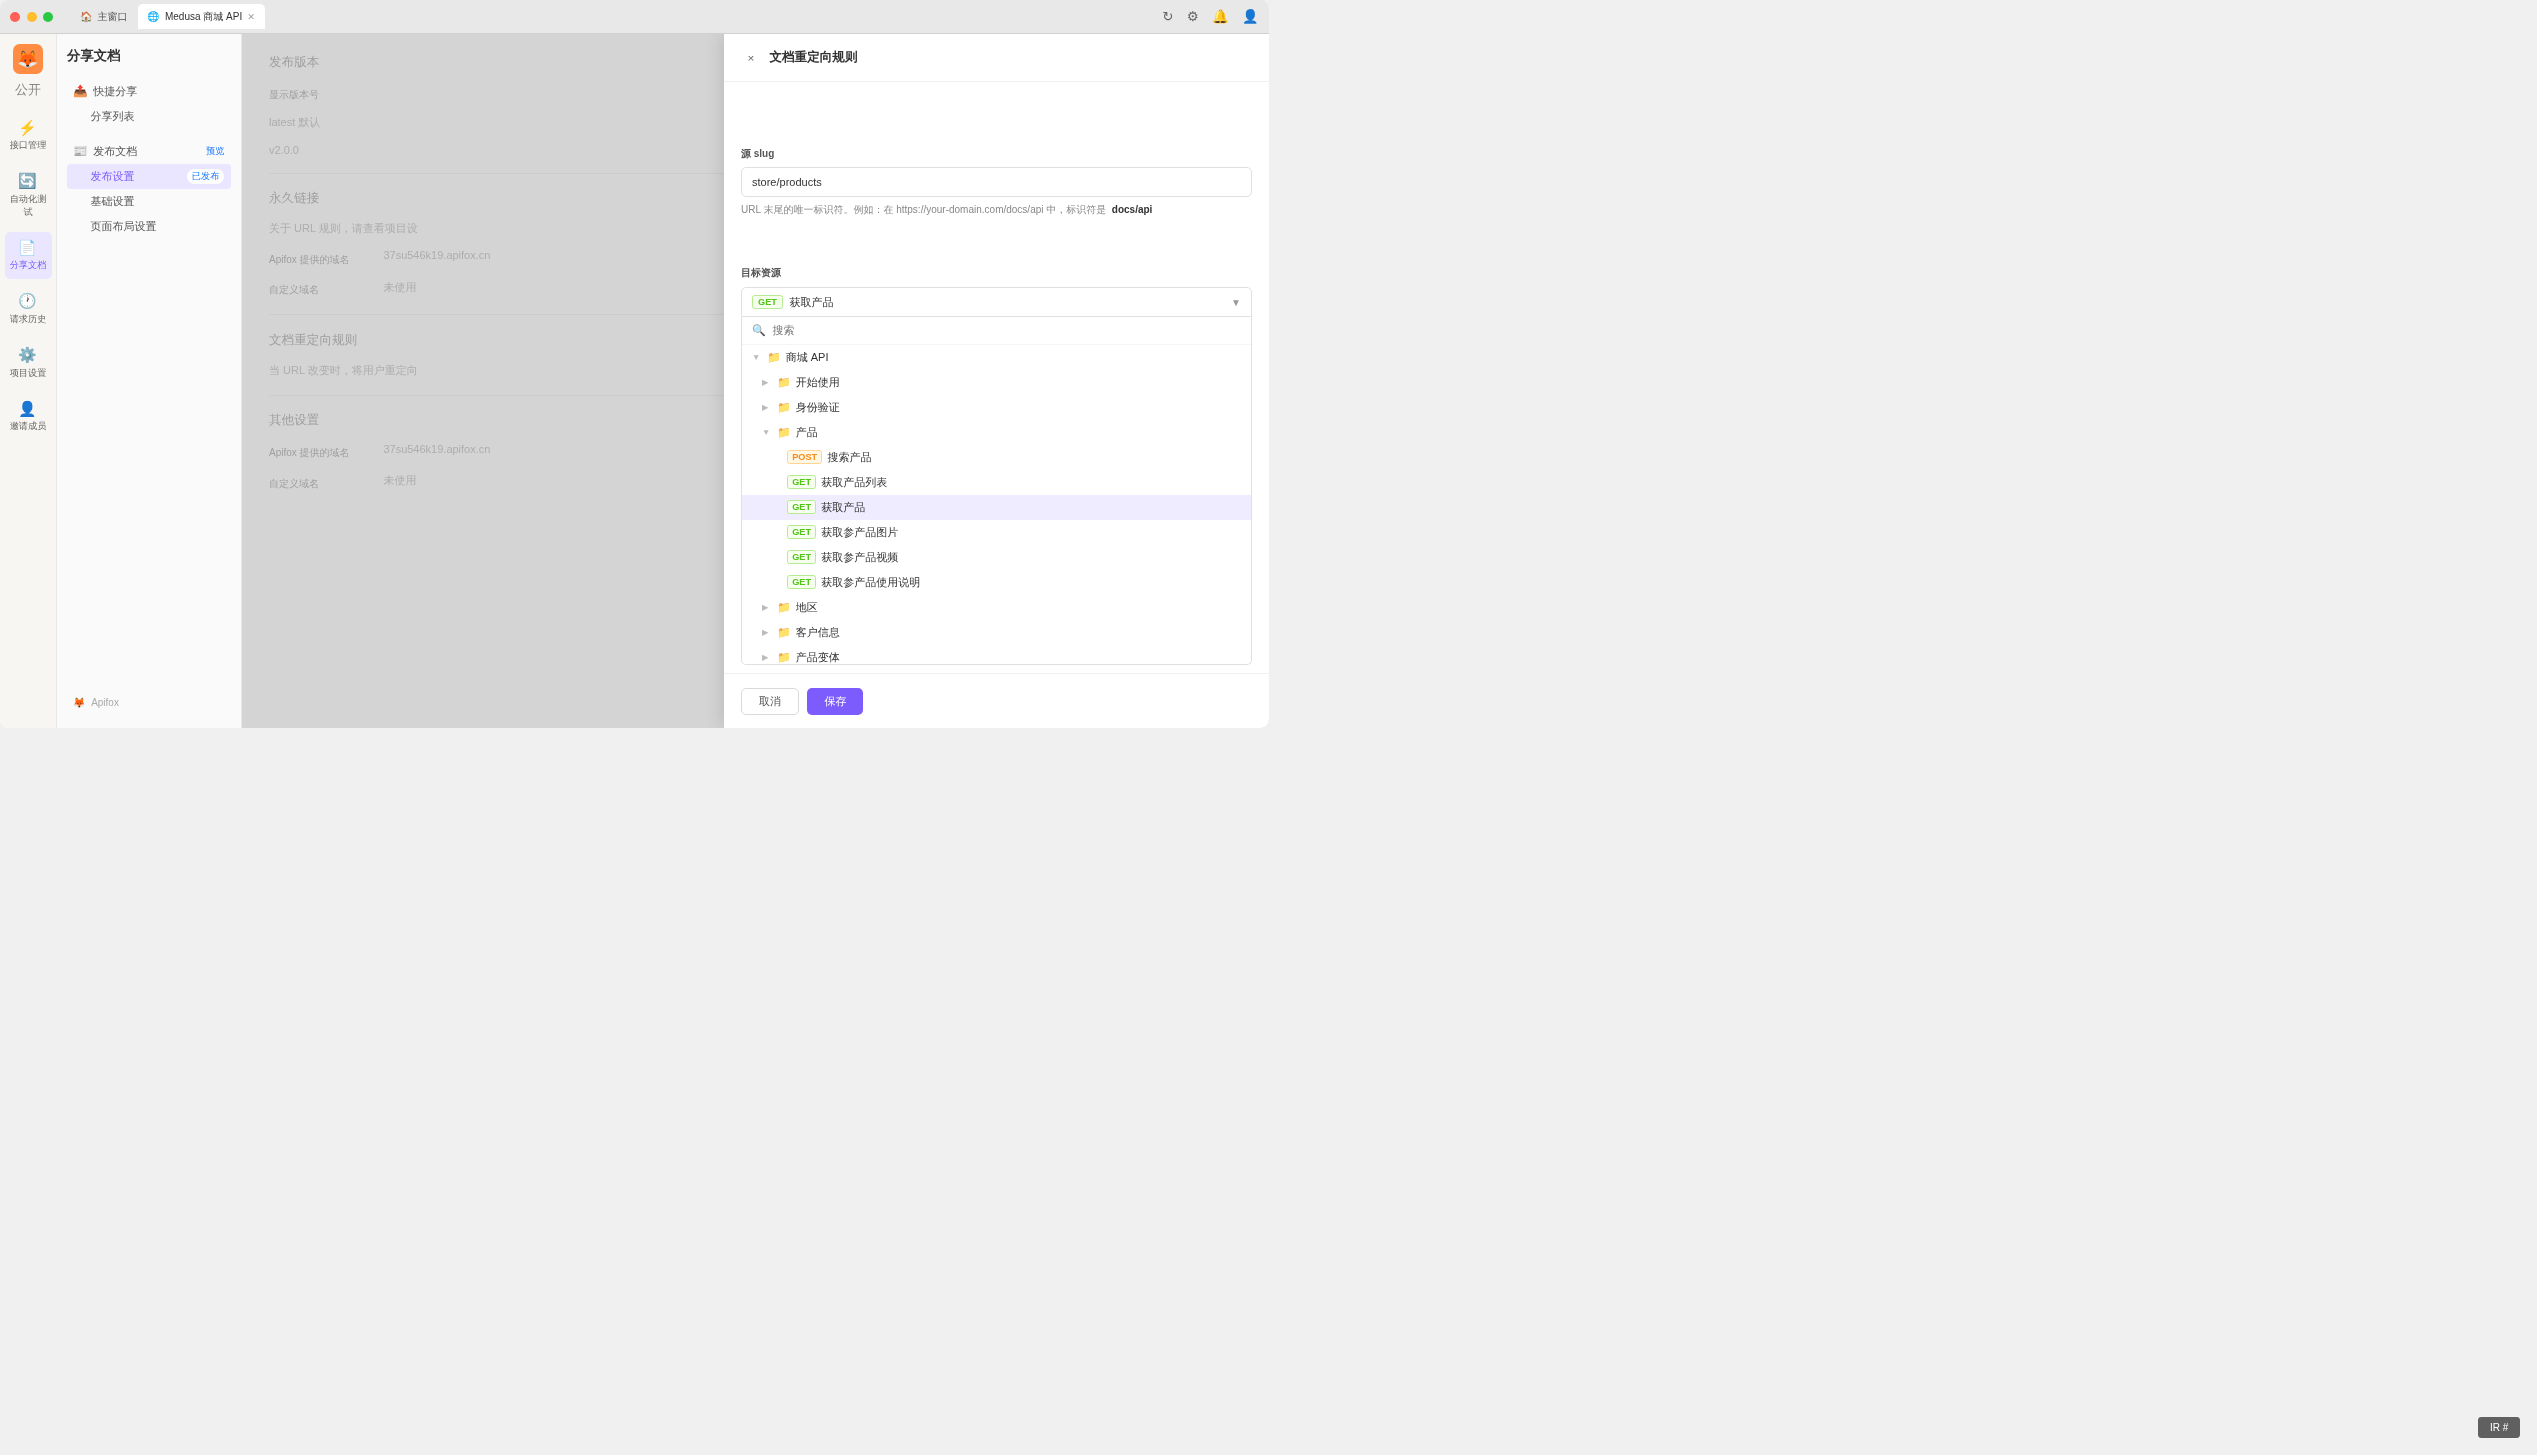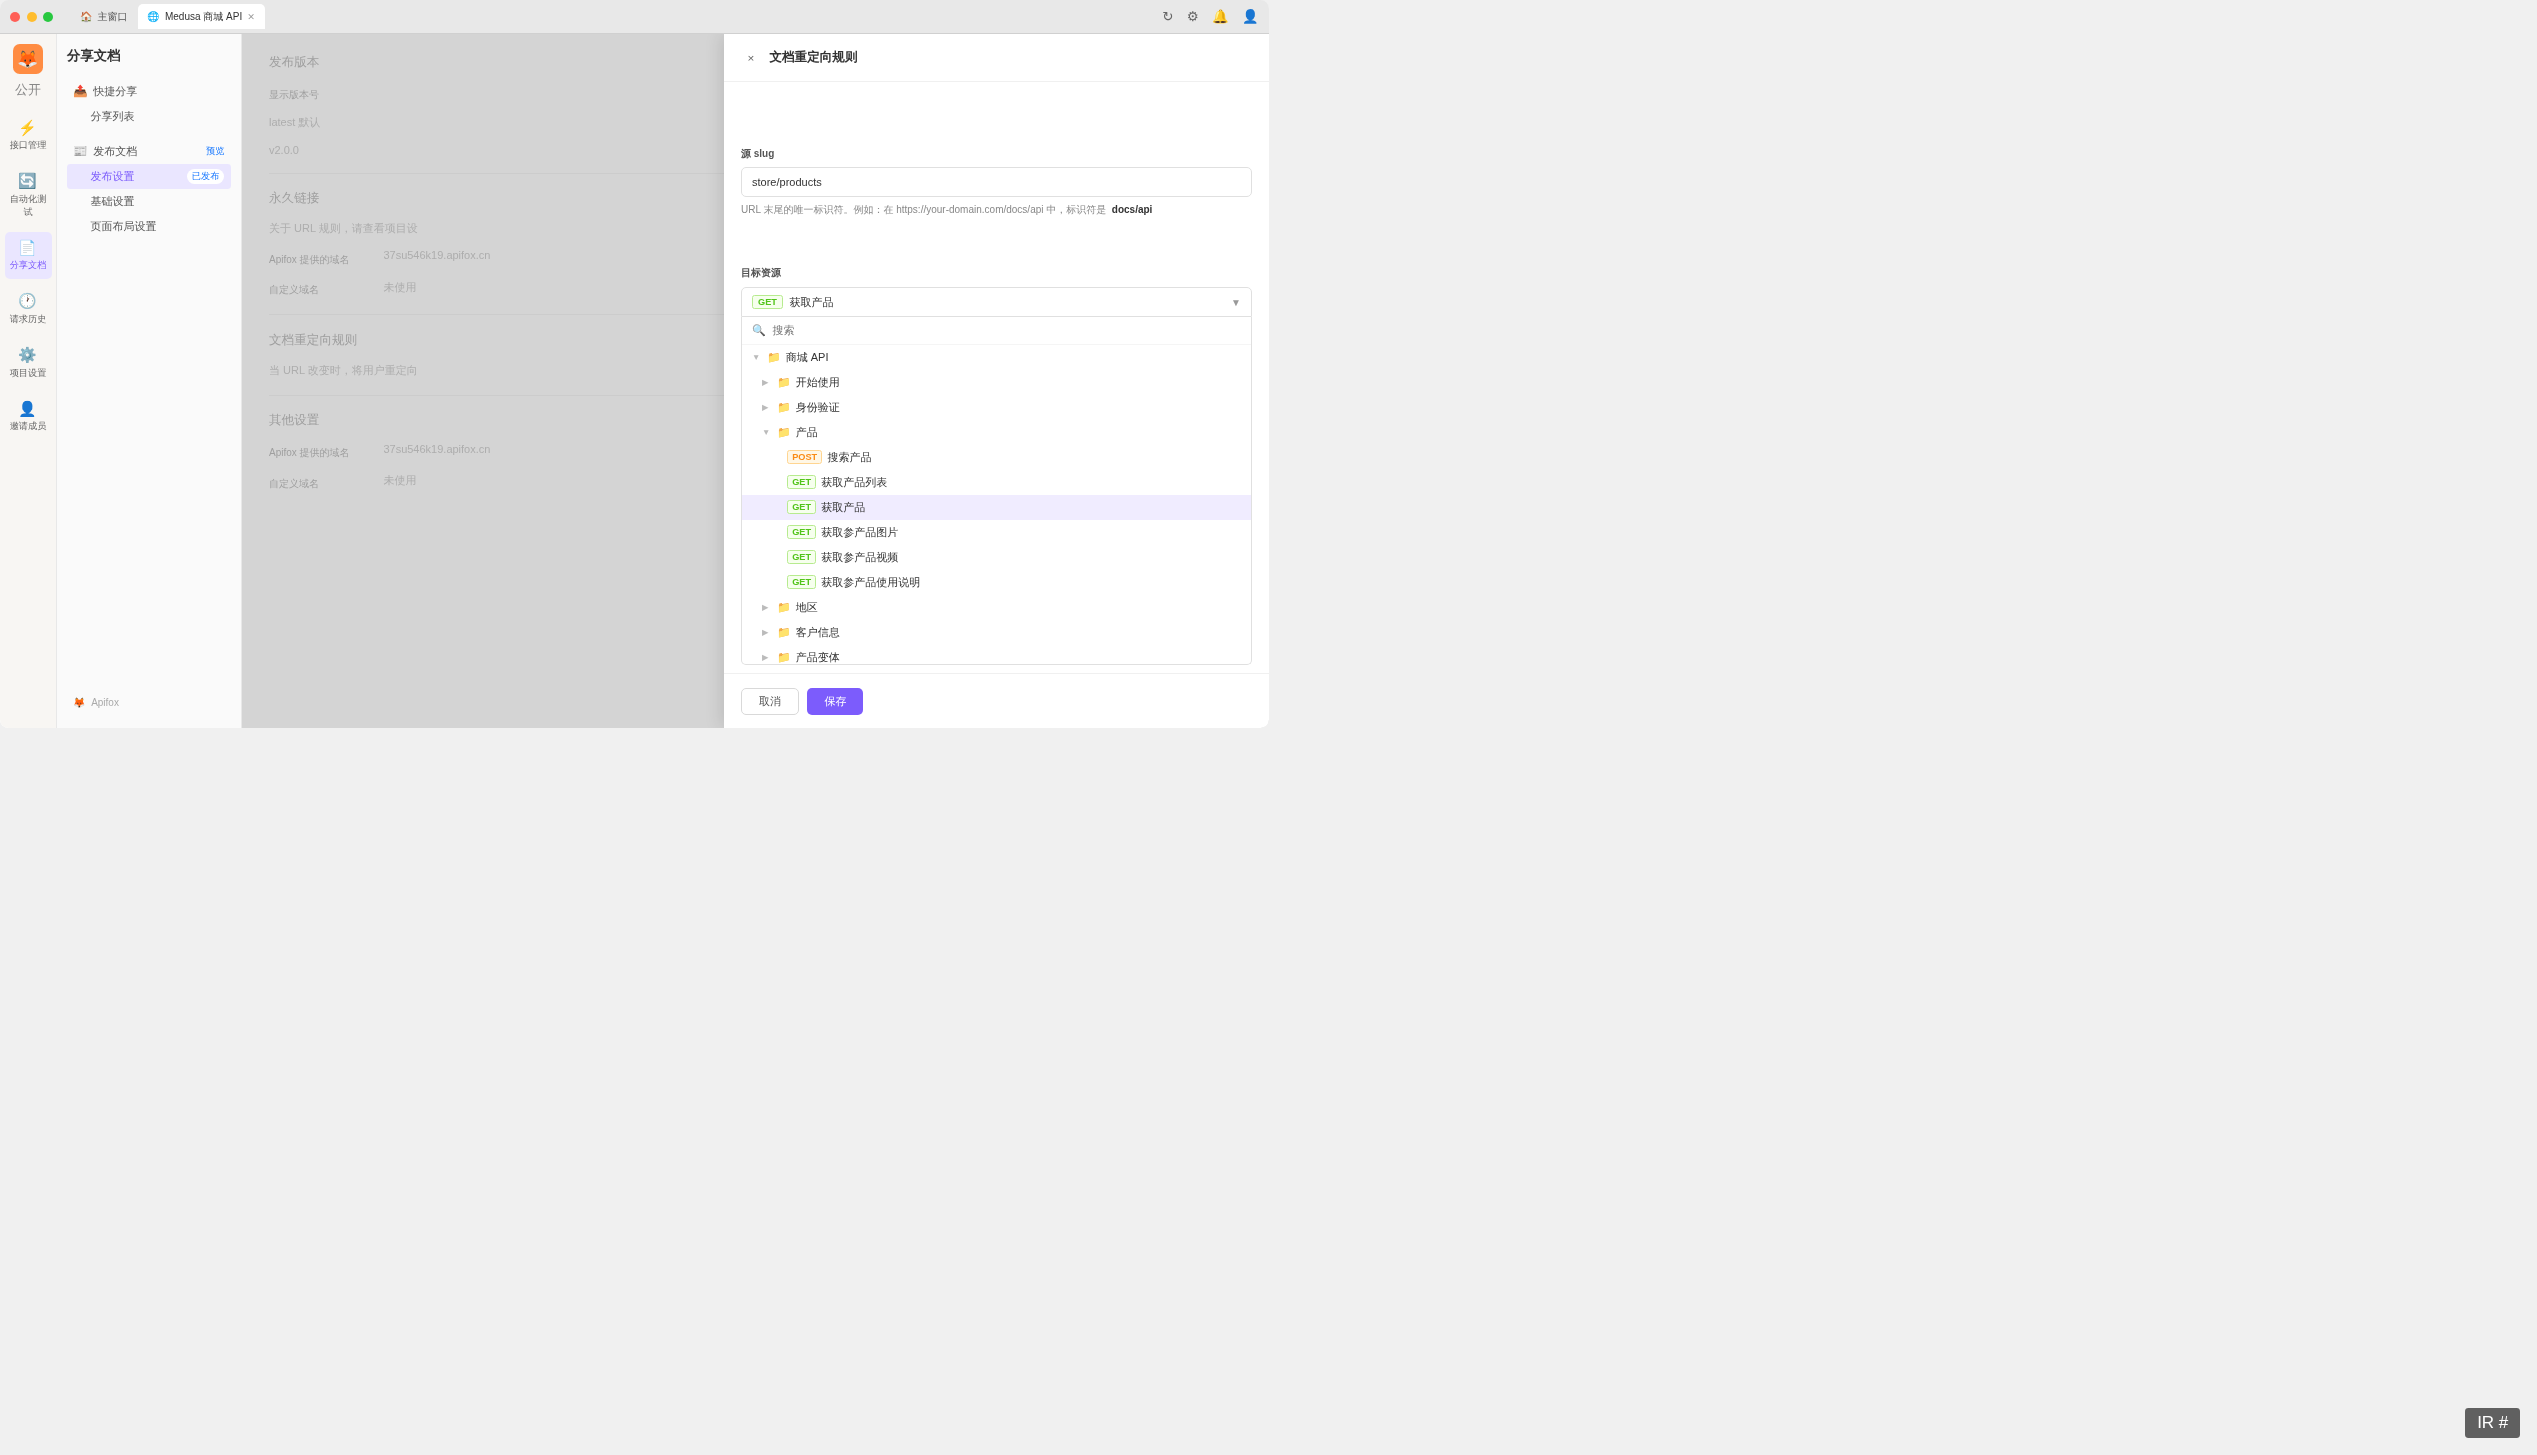--- a/index.html
+++ b/index.html
@@ -409,21 +409,21 @@
       color: #fff;
     }
 
     
     .ir-badge {
       position: fixed;
       bottom: 17px;
       right: 17px;
       background: rgba(0,0,0,0.6);
       color: #fff;
-      font-size: 17px;
+      font-size: 10px;
       padding: 5px 11.7px;
       border-radius: 3.4px;
       z-index: 999;
     }
   </style>
 </head>
 <body>
 
 <div class="window">
 

